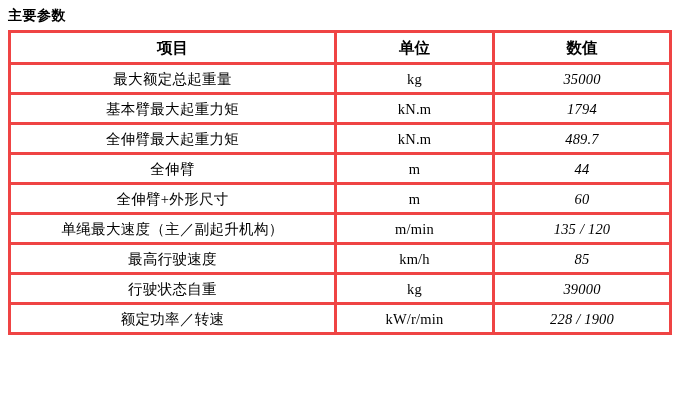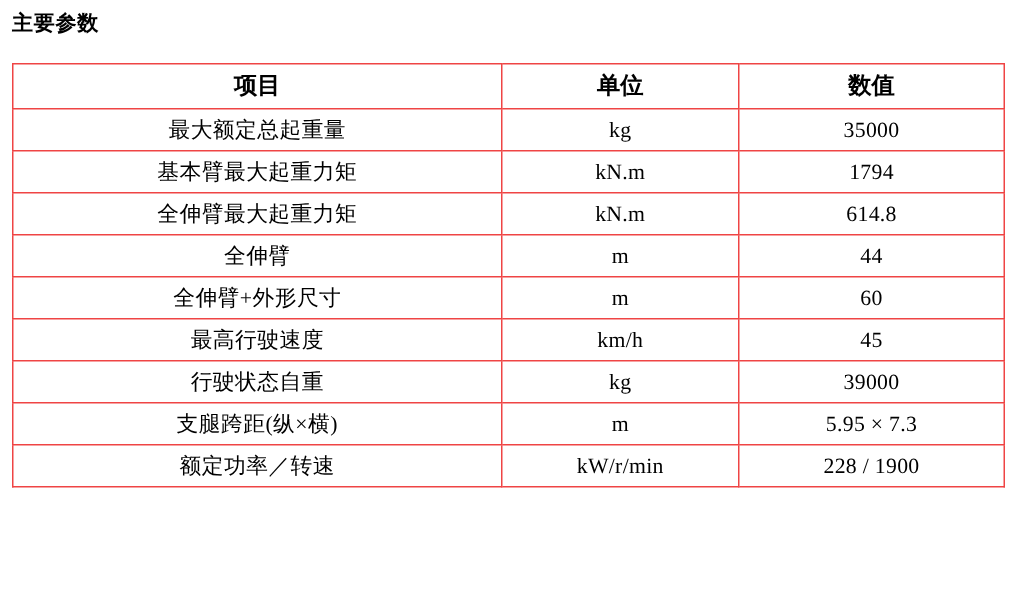--- a/index.html
+++ b/index.html
@@ -19,31 +19,31 @@
     width: 674px;
     height: 407px;
     box-sizing: border-box;
     padding: 4px 6px 0 6px;
   }
   .doc-title {
     font-family: "Liberation Sans", sans-serif;
     font-weight: bold;
     font-size: 14px;
     line-height: 18px;
-    margin: 2px 0 18px 2px;
+    margin: 2px 0 6px 2px;
     letter-spacing: 0.5px;
   }
   table.spec {
     border-collapse: collapse;
     width: 661px;
     margin-left: 2px;
     table-layout: fixed;
   }
   table.spec td, table.spec th {
-    border: 1px solid #ef4444;
+    border: 3px solid #ef4444;
     text-align: center;
     vertical-align: middle;
     padding: 0;
     height: 27px;
     font-weight: normal;
     font-size: 14.5px;
     font-family: "Liberation Serif", serif;
   }
   table.spec thead td {
     font-weight: bold;
@@ -53,21 +53,21 @@
   col.c1 { width: 326px; }
   col.c2 { width: 158px; }
   col.c3 { width: 177px; }
   .cell-inner {
     display: block;
     line-height: 24px;
     white-space: nowrap;
   }
   .item-cell .cell-inner { letter-spacing: 0.3px; }
   .unit-cell .cell-inner { letter-spacing: 0.2px; }
-  .value-cell .cell-inner { letter-spacing: 0.2px; }
+  .value-cell .cell-inner { letter-spacing: 0.2px; font-style: italic; }
 </style>
 </head>
 <body>
 
 <div class="page">
 
   <div class="doc-title">主要参数</div>
 
   <table class="spec">
     <colgroup>
@@ -112,21 +112,21 @@
           </td>
       </tr>
       <tr>
         <td class="item-cell">
             <span class="cell-inner">全伸臂最大起重力矩</span>
           </td>
         <td class="unit-cell">
             <span class="cell-inner">kN.m</span>
           </td>
         <td class="value-cell">
-            <span class="cell-inner">614.8</span>
+            <span class="cell-inner">489.7</span>
           </td>
       </tr>
       <tr>
         <td class="item-cell">
             <span class="cell-inner">全伸臂</span>
           </td>
         <td class="unit-cell">
             <span class="cell-inner">m</span>
           </td>
         <td class="value-cell">
@@ -139,49 +139,49 @@
           </td>
         <td class="unit-cell">
             <span class="cell-inner">m</span>
           </td>
         <td class="value-cell">
             <span class="cell-inner">60</span>
           </td>
       </tr>
       <tr>
         <td class="item-cell">
+            <span class="cell-inner">单绳最大速度（主／副起升机构）</span>
+          </td>
+        <td class="unit-cell">
+            <span class="cell-inner">m/min</span>
+          </td>
+        <td class="value-cell">
+            <span class="cell-inner">135 / 120</span>
+          </td>
+      </tr>
+      <tr>
+        <td class="item-cell">
             <span class="cell-inner">最高行驶速度</span>
           </td>
         <td class="unit-cell">
             <span class="cell-inner">km/h</span>
           </td>
         <td class="value-cell">
-            <span class="cell-inner">45</span>
+            <span class="cell-inner">85</span>
           </td>
       </tr>
       <tr>
         <td class="item-cell">
             <span class="cell-inner">行驶状态自重</span>
           </td>
         <td class="unit-cell">
             <span class="cell-inner">kg</span>
           </td>
         <td class="value-cell">
             <span class="cell-inner">39000</span>
-          </td>
-      </tr>
-      <tr>
-        <td class="item-cell">
-            <span class="cell-inner">支腿跨距(纵×横)</span>
-          </td>
-        <td class="unit-cell">
-            <span class="cell-inner">m</span>
-          </td>
-        <td class="value-cell">
-            <span class="cell-inner">5.95 × 7.3</span>
           </td>
       </tr>
       <tr>
         <td class="item-cell">
             <span class="cell-inner">额定功率／转速</span>
           </td>
         <td class="unit-cell">
             <span class="cell-inner">kW/r/min</span>
           </td>
         <td class="value-cell">

